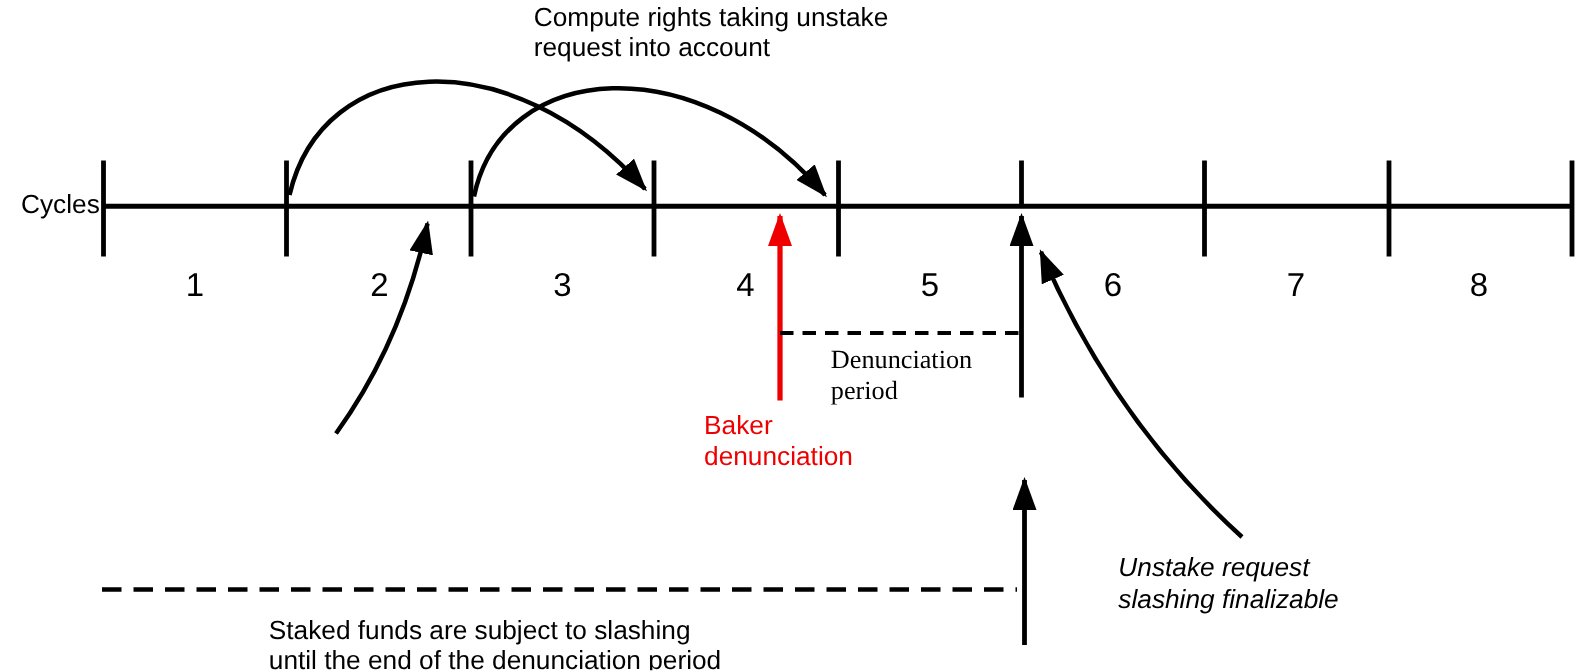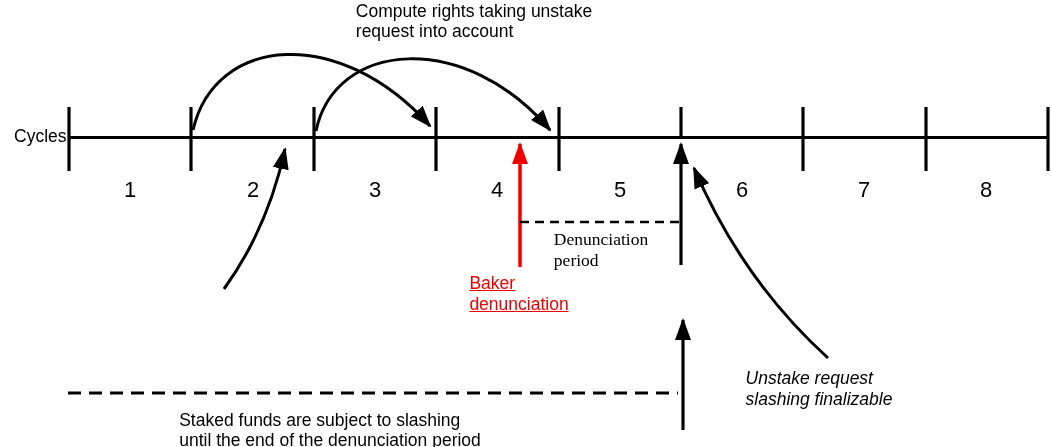--- a/index.html
+++ b/index.html
@@ -26,21 +26,21 @@
     transform:translateX(-50%);
   }
   .lbl.left{transform:none;text-align:right;padding-left:13px;}
   .cycle-num{
     position:absolute;
     top:177px;
     font-size:22px;
     transform:translateX(-50%);
     white-space:nowrap;
   }
-  .alert-text{color:var(--alert);text-decoration:underline;}
+  .alert-text{color:var(--alert);}
   .tight{line-height:20px;}
 </style>
 </head>
 <body>
 
 <div id="stage">
 
   <svg width="1051" height="447" viewBox="0 0 1051 447" aria-hidden="true">
     <defs>
       <marker id="ah-black" markerUnits="userSpaceOnUse" markerWidth="22" markerHeight="16" viewBox="0 0 22 16" refX="20" refY="8" orient="auto">

